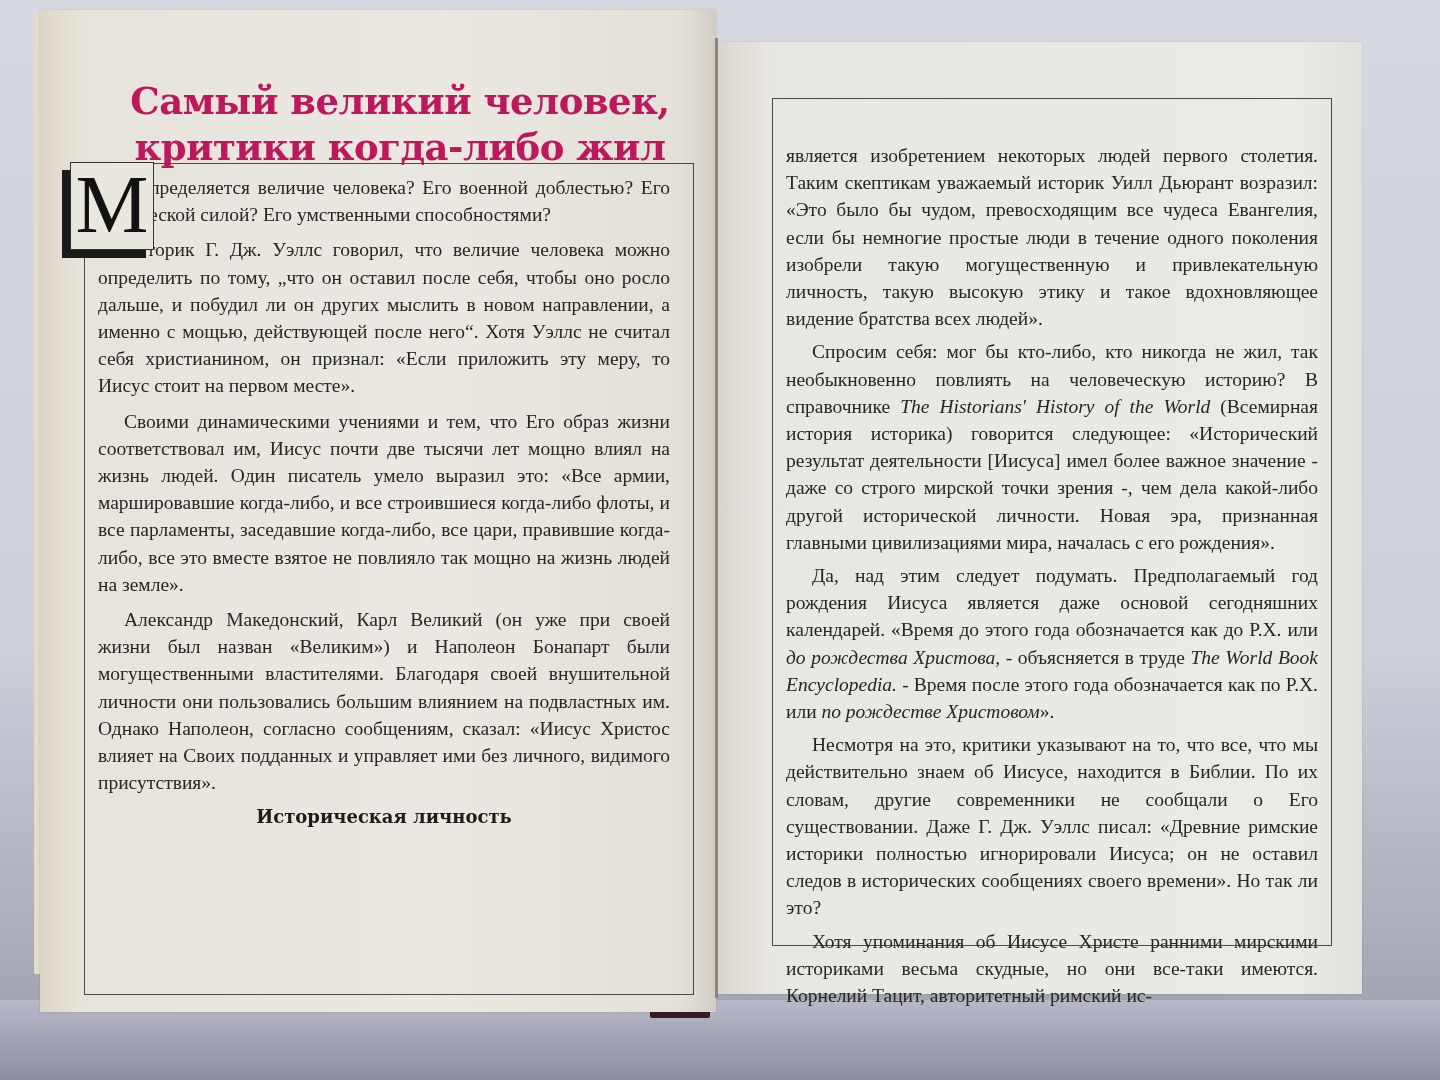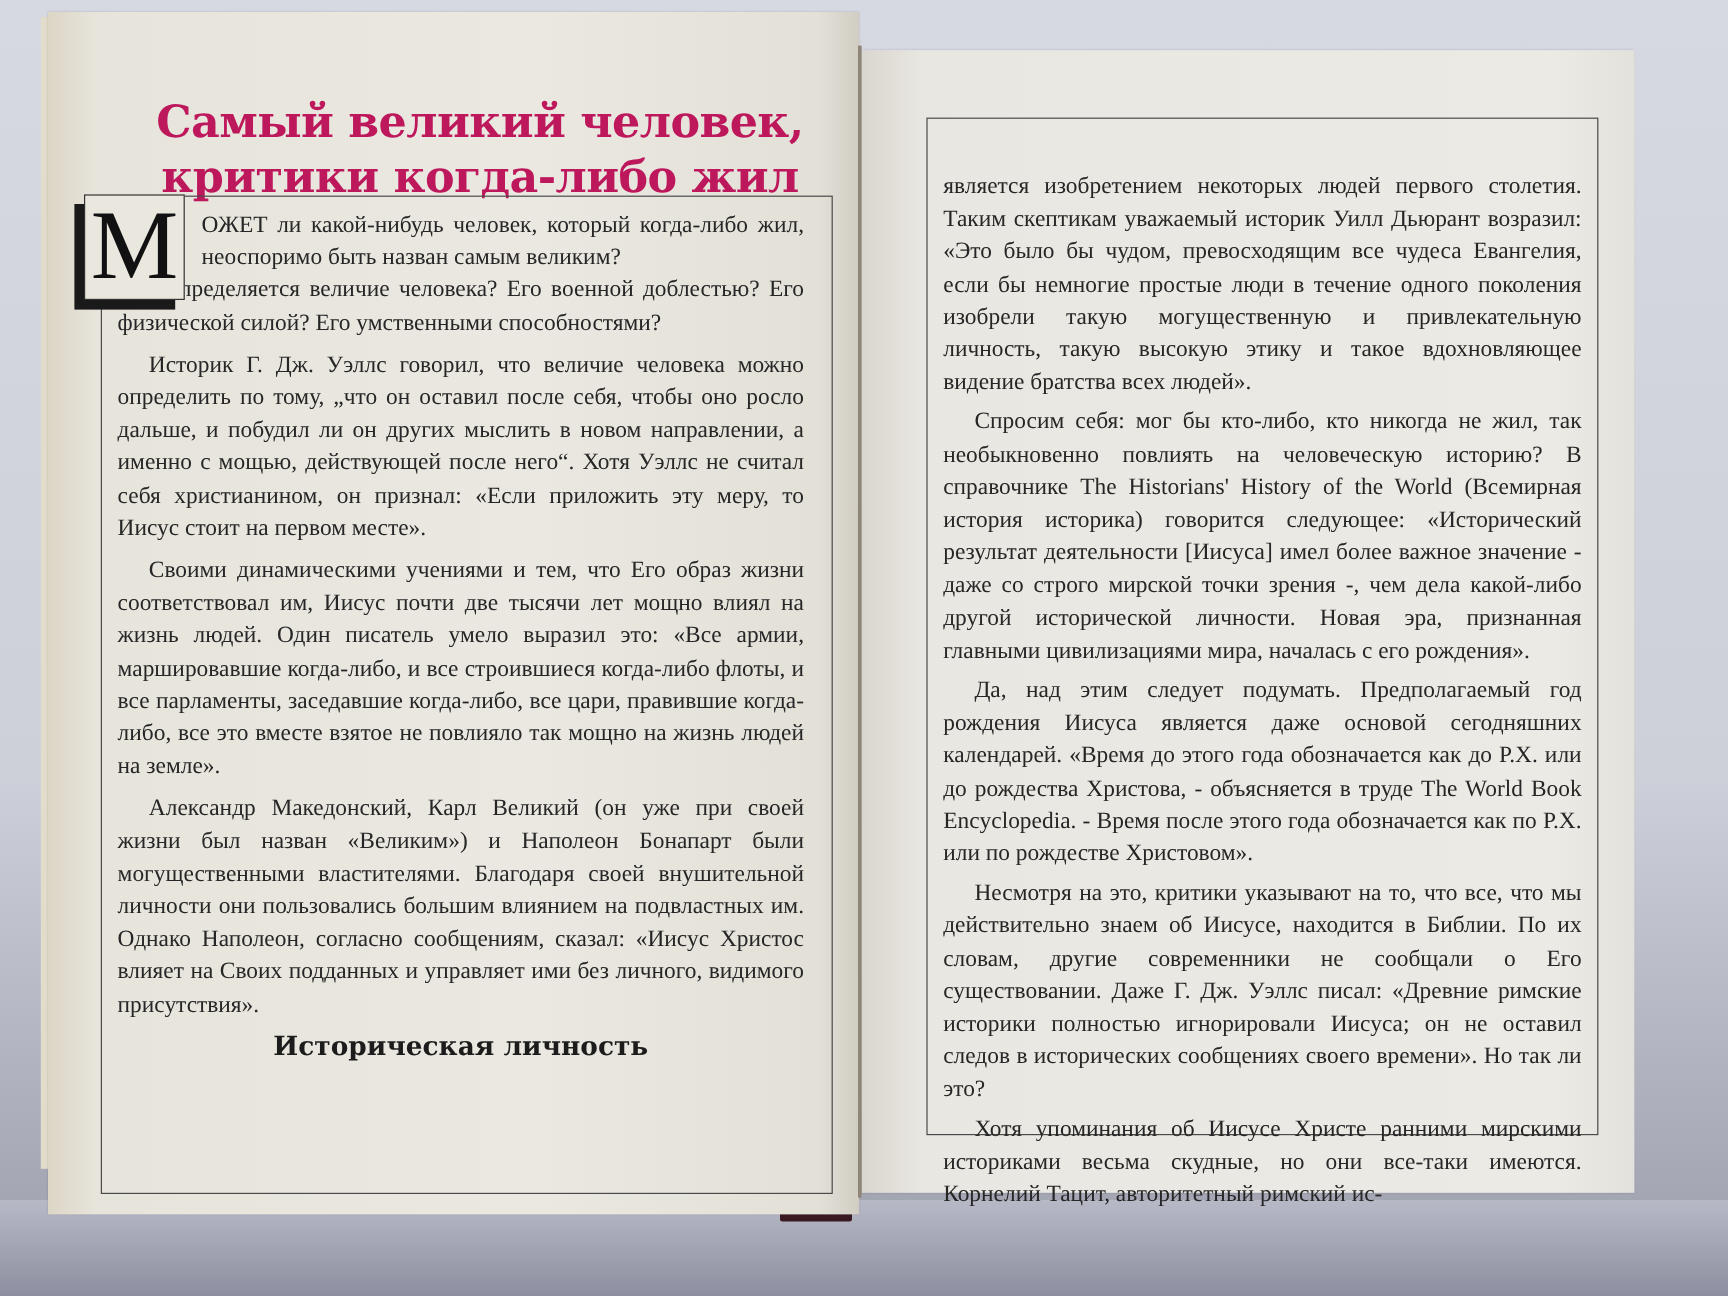--- a/index.html
+++ b/index.html
@@ -71,32 +71,32 @@
   }
   .text p { text-indent: 26px; margin-bottom: 8px; }
   .text p.noindent { text-indent: 0; }
   .text-left {
     position: absolute; left: 98px; top: 174px; width: 572px;
   }
   .text-left .lead { padding-left: 70px; text-indent: 0; margin-bottom: 0; }
   .text-left .lead-rest { text-indent: 0; }
   .subheading {
     text-align: center; font-weight: bold; font-family: "DejaVu Serif", serif;
-    font-size: 22px; line-height: 26px; margin: 8px 0 4px 0; color: #1c1c1c;
+    font-size: 18px; line-height: 26px; margin: 8px 0 4px 0; color: #1c1c1c;
   }
 
   .frame-right {
     position: absolute; left: 772px; top: 98px; width: 560px; height: 848px;
     border: 1.5px solid #4a4a4a;
   }
   .text-right {
     position: absolute; left: 786px; top: 110px; width: 532px; margin-top: 32px;
   }
   .text-right p { margin-bottom: 6px; }
-  .it { }
+  .it { font-style: italic; }
 </style>
 </head>
 <body>
 
 <div class="surface-bottom"></div>
 <div class="book-cover-top"></div>
 <div class="book-cover-bottom"></div>
 <div class="page-left-edge"></div>
 
 <div class="page page-left"></div>
@@ -105,21 +105,20 @@
 
 <div class="title">
   <div>Самый великий человек,</div>
   <div>критики когда-либо жил</div>
 </div>
 
 <div class="frame-left"></div>
 <div class="dropcap">М</div>
 
 <div class="text text-left">
-  <p class="lead">ОЖЕТ ли какой-нибудь человек, который когда-либо жил, неоспоримо быть назван самым великим?</p>
   <p class="lead-rest">Чем определяется величие человека? Его военной доблестью? Его физической силой? Его умственными способностями?</p>
   <p>Историк Г. Дж. Уэллс говорил, что величие человека можно определить по тому, „что он оставил после себя, чтобы оно росло дальше, и побудил ли он других мыслить в новом направлении, а именно с мощью, действующей после него“. Хотя Уэллс не считал себя христианином, он признал: «Если приложить эту меру, то Иисус стоит на первом месте».</p>
   <p>Своими динамическими учениями и тем, что Его образ жизни соответствовал им, Иисус почти две тысячи лет мощно влиял на жизнь людей. Один писатель умело выразил это: «Все армии, маршировавшие когда-либо, и все строившиеся когда-либо флоты, и все парламенты, заседавшие когда-либо, все цари, правившие когда-либо, все это вместе взятое не повлияло так мощно на жизнь людей на земле».</p>
   <p>Александр Македонский, Карл Великий (он уже при своей жизни был назван «Великим») и Наполеон Бонапарт были могущественными властителями. Благодаря своей внушительной личности они пользовались большим влиянием на подвластных им. Однако Наполеон, согласно сообщениям, сказал: «Иисус Христос влияет на Своих подданных и управляет ими без личного, видимого присутствия».</p>
   <div class="subheading">Историческая личность</div>
 </div>
 
 <div class="frame-right"></div>
 
 <div class="text text-right">

